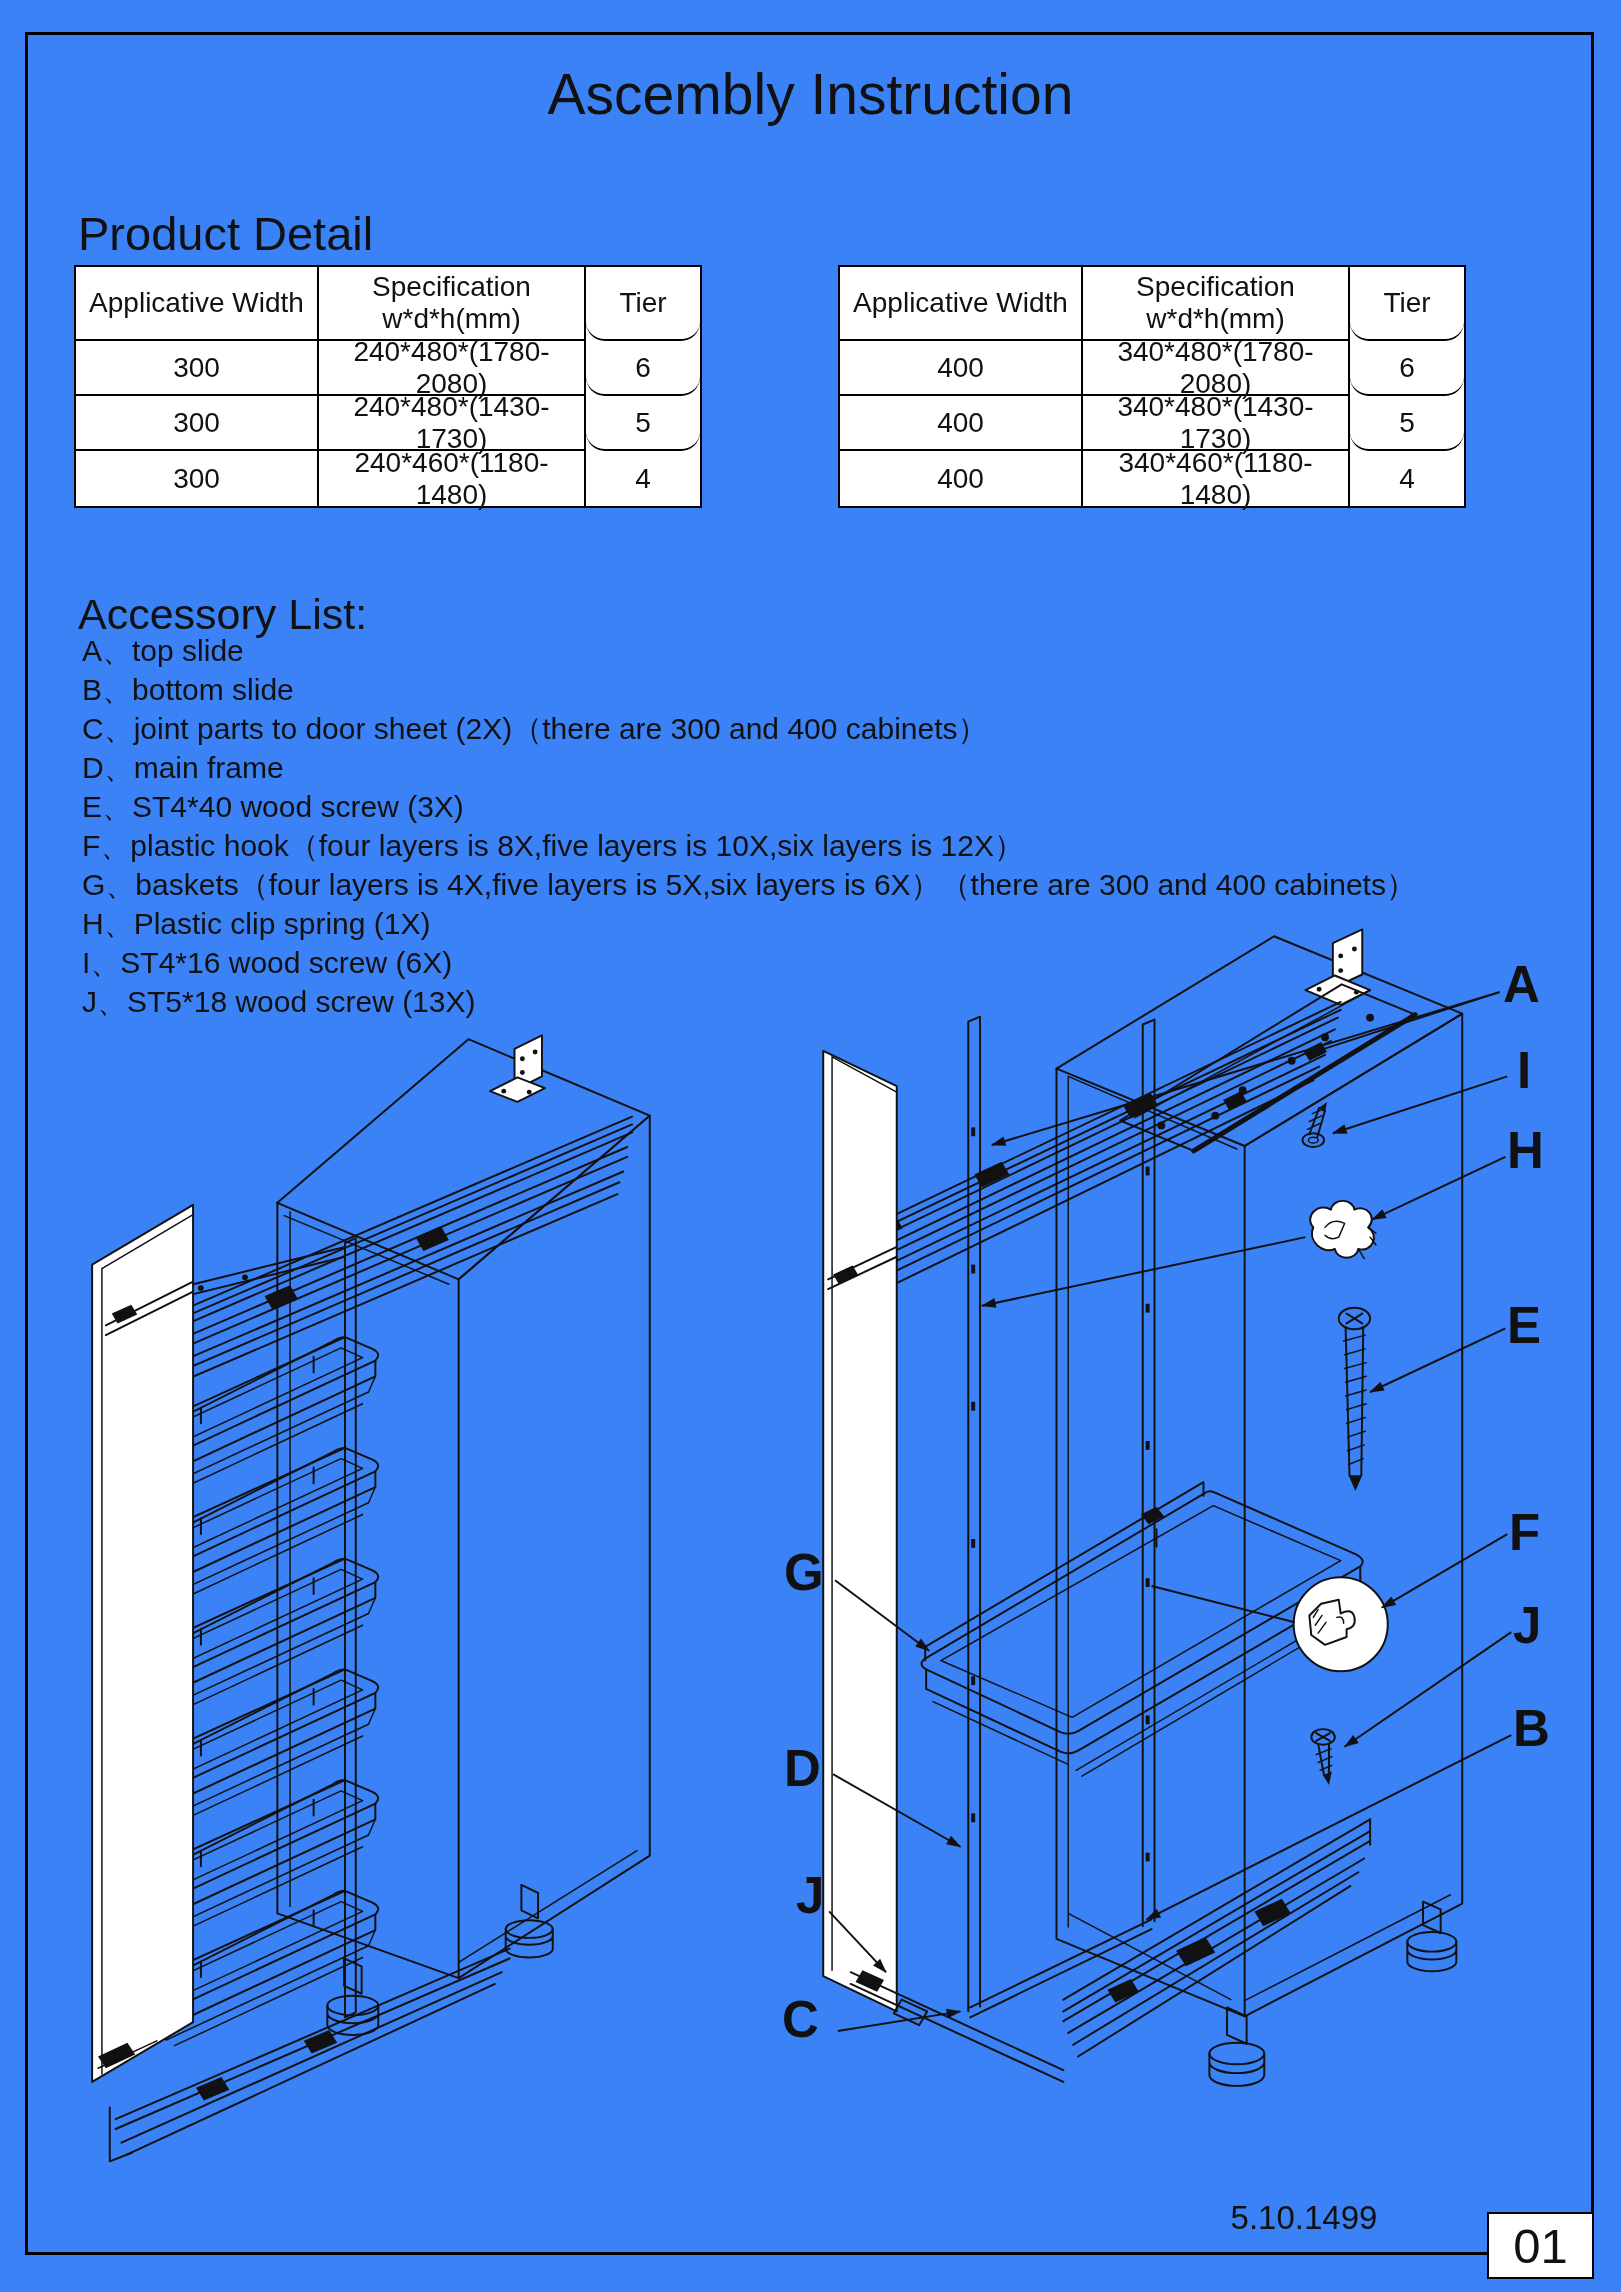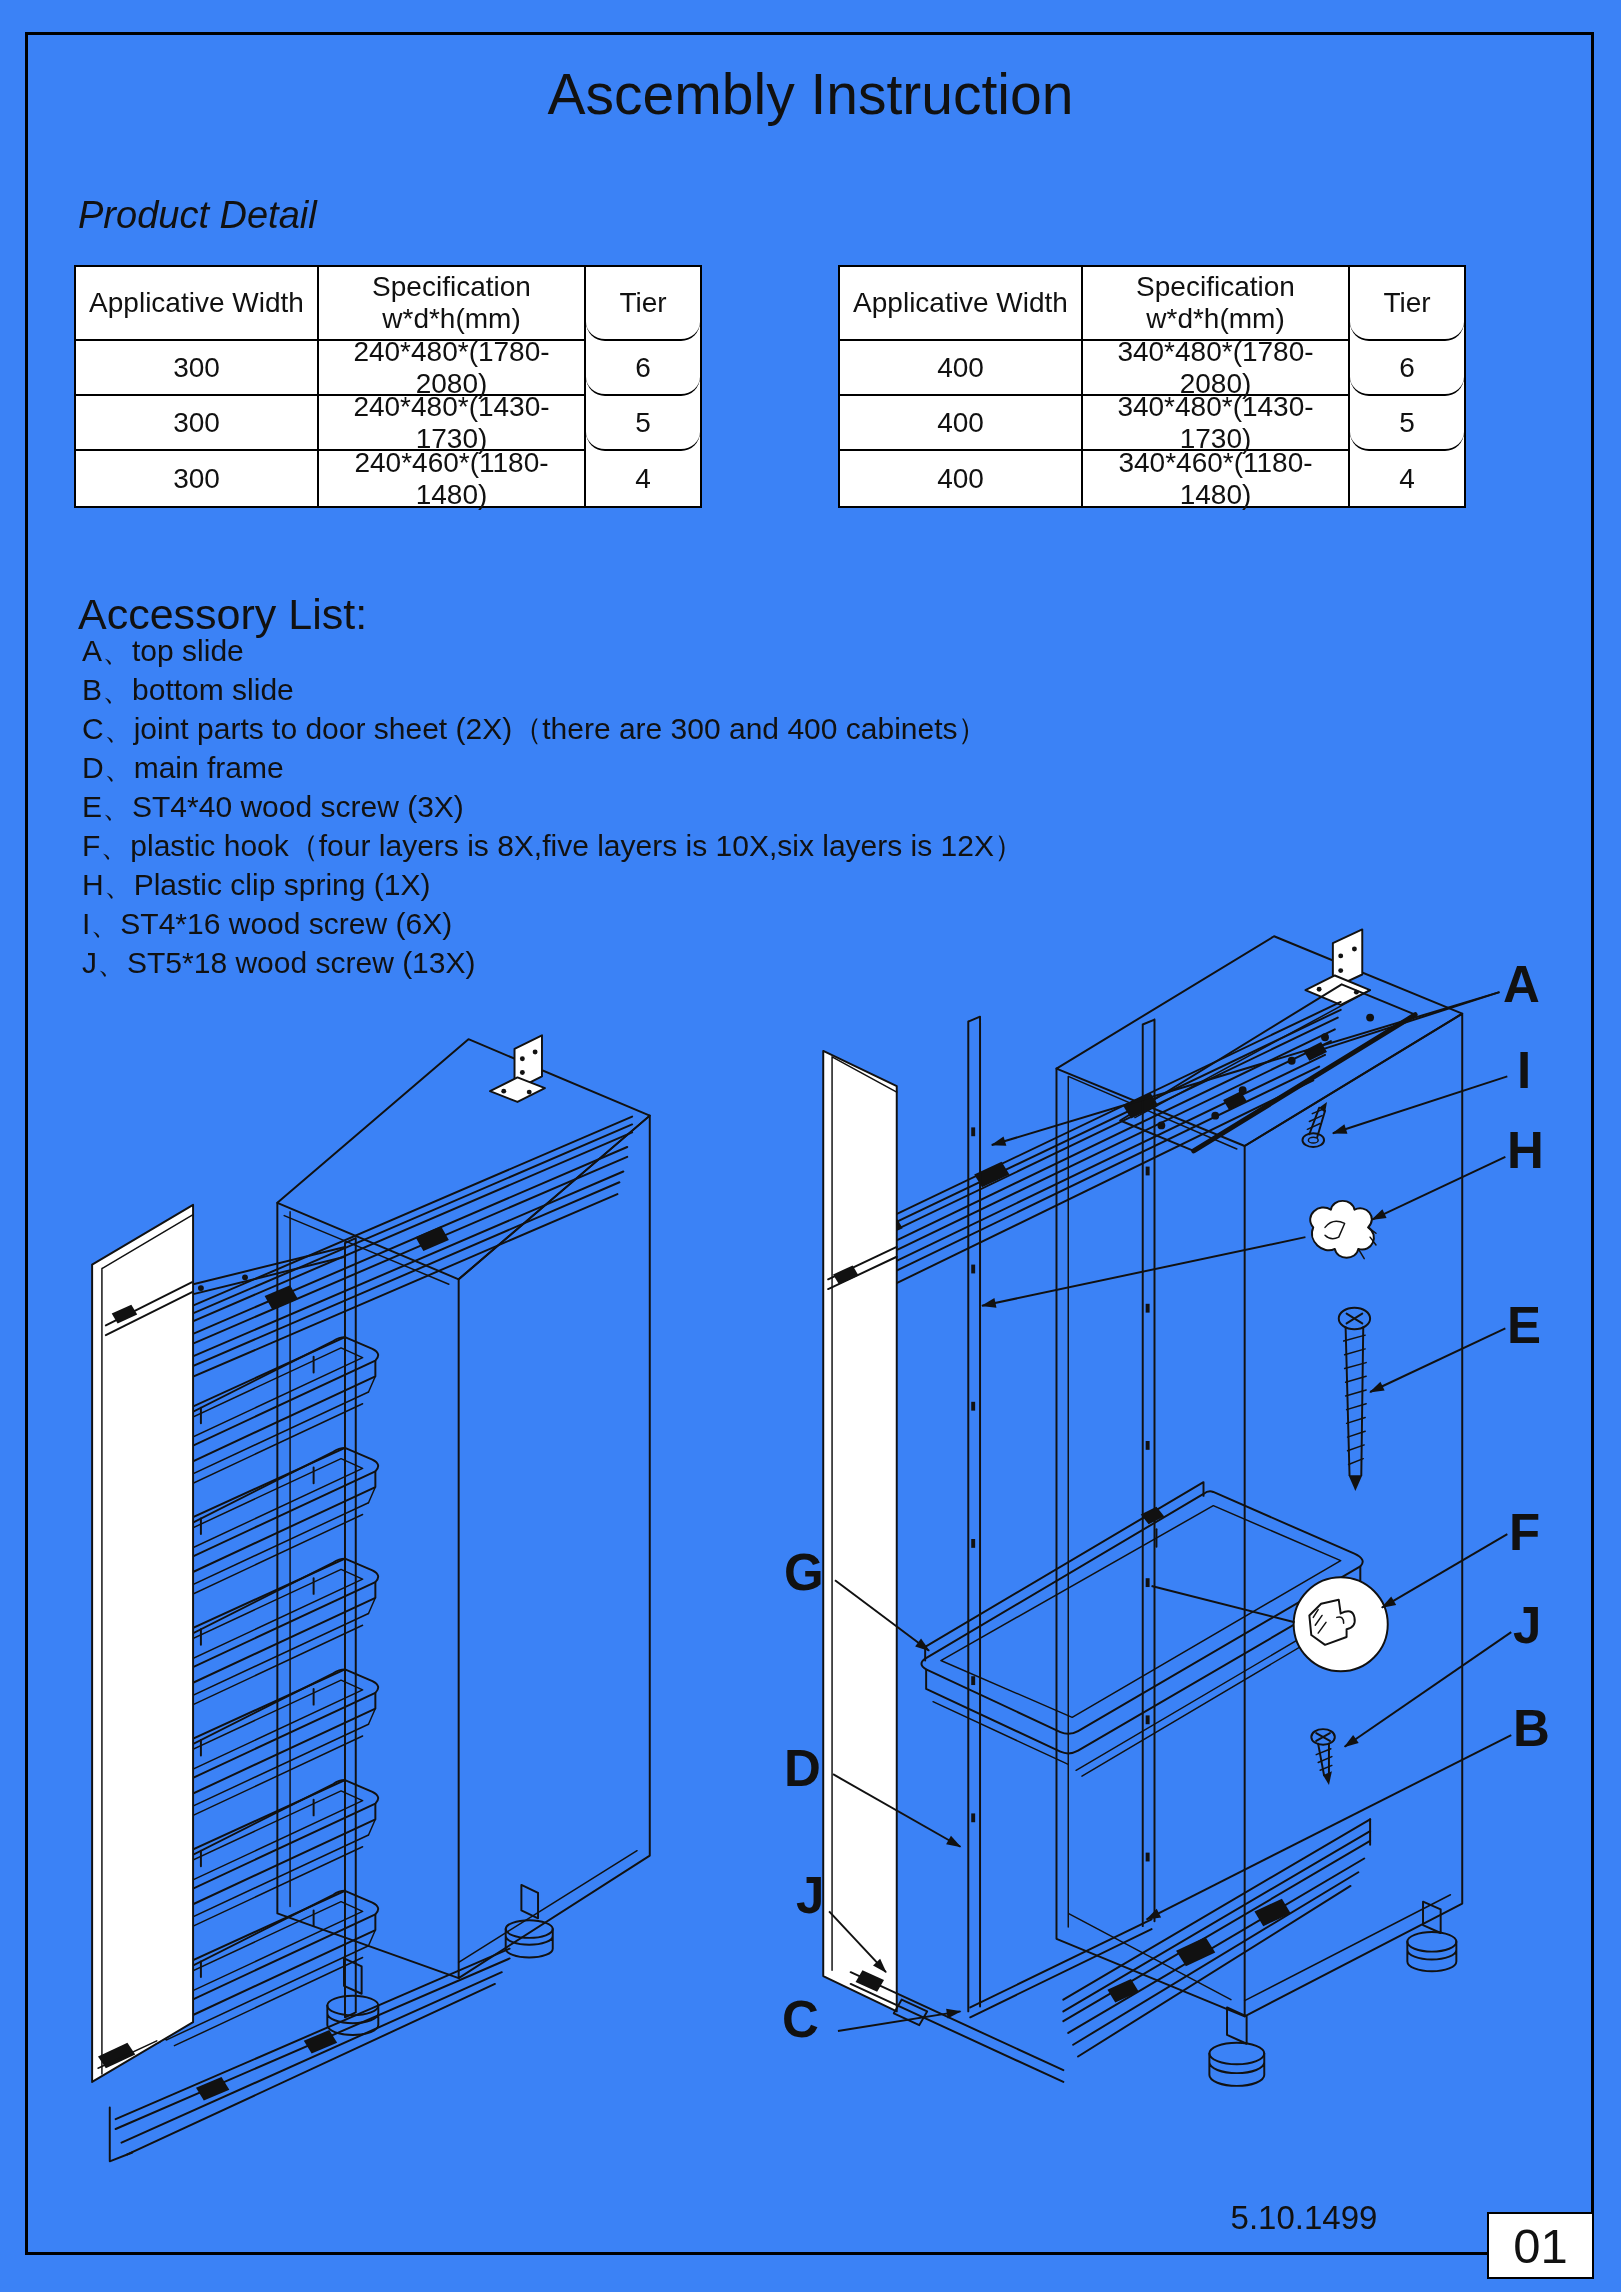--- a/index.html
+++ b/index.html
@@ -2,21 +2,21 @@
 <html><head>
 <meta charset="utf-8">
 <style>
   html,body{margin:0;padding:0;background:#888;}
   .page{position:relative;width:1621px;height:2293px;background:#3b82f6;overflow:hidden;
         font-family:"Liberation Sans","DejaVu Sans",sans-serif;color:#111;}
   .frame{position:absolute;left:24.5px;top:32px;width:1569px;height:2223px;
          border:3.9px solid #000;box-sizing:border-box;}
   .title{position:absolute;left:0;right:0;top:61px;text-align:center;
          font-size:57px;letter-spacing:0px;}
-  .h-product{position:absolute;left:78px;top:194px;font-size:38px;font-style:italic;}
+  .h-product{position:absolute;left:78px;top:206px;font-size:47px;}
   .h-accessory{position:absolute;left:78px;top:578px;font-size:43px;margin-top:12px;}
   .spec-table{position:absolute;top:265px;display:grid;
               grid-template-columns:243px 267px 114px;
               grid-template-rows:74px 55px 55px 55px;
               border:2.9px solid #000;background:#fff;}
   .spec-table .cell{border-right:2px solid #000;border-bottom:2px solid #000;
         display:flex;align-items:center;justify-content:center;text-align:center;
         font-size:28px;line-height:32px;flex-direction:column;}
   .spec-table .cell.last-col{border-right:none;border-radius:19px;}
   .spec-table .cell.last-row{border-bottom:none;}
@@ -77,20 +77,21 @@
   </div>
 
   <div class="h-accessory">Accessory List:</div>
   <div class="acc-list">
     <div class="acc-item">A、top slide</div>
     <div class="acc-item">B、bottom slide</div>
     <div class="acc-item">C、joint parts to door sheet (2X)（there are 300 and 400 cabinets）</div>
     <div class="acc-item">D、main frame</div>
     <div class="acc-item">E、ST4*40 wood screw (3X)</div>
     <div class="acc-item">F、plastic hook（four layers is 8X,five layers is 10X,six layers is 12X）</div>
+    <div class="acc-item">G、baskets（four layers is 4X,five layers is 5X,six layers is 6X）（there are 300 and 400 cabinets）</div>
     <div class="acc-item">H、Plastic clip spring (1X)</div>
     <div class="acc-item">I、ST4*16 wood screw (6X)</div>
     <div class="acc-item">J、ST5*18 wood screw  (13X)</div>
   </div>
 
   <svg class="art" width="1621" height="2293" viewBox="0 0 1654 2339" xmlns="http://www.w3.org/2000/svg">
     <defs>
       <marker id="arr" markerWidth="18" markerHeight="14" refX="15" refY="6" orient="auto" markerUnits="userSpaceOnUse">
         <path d="M1,1 L16,6 L1,11 Z" fill="#111"></path>
       </marker>

